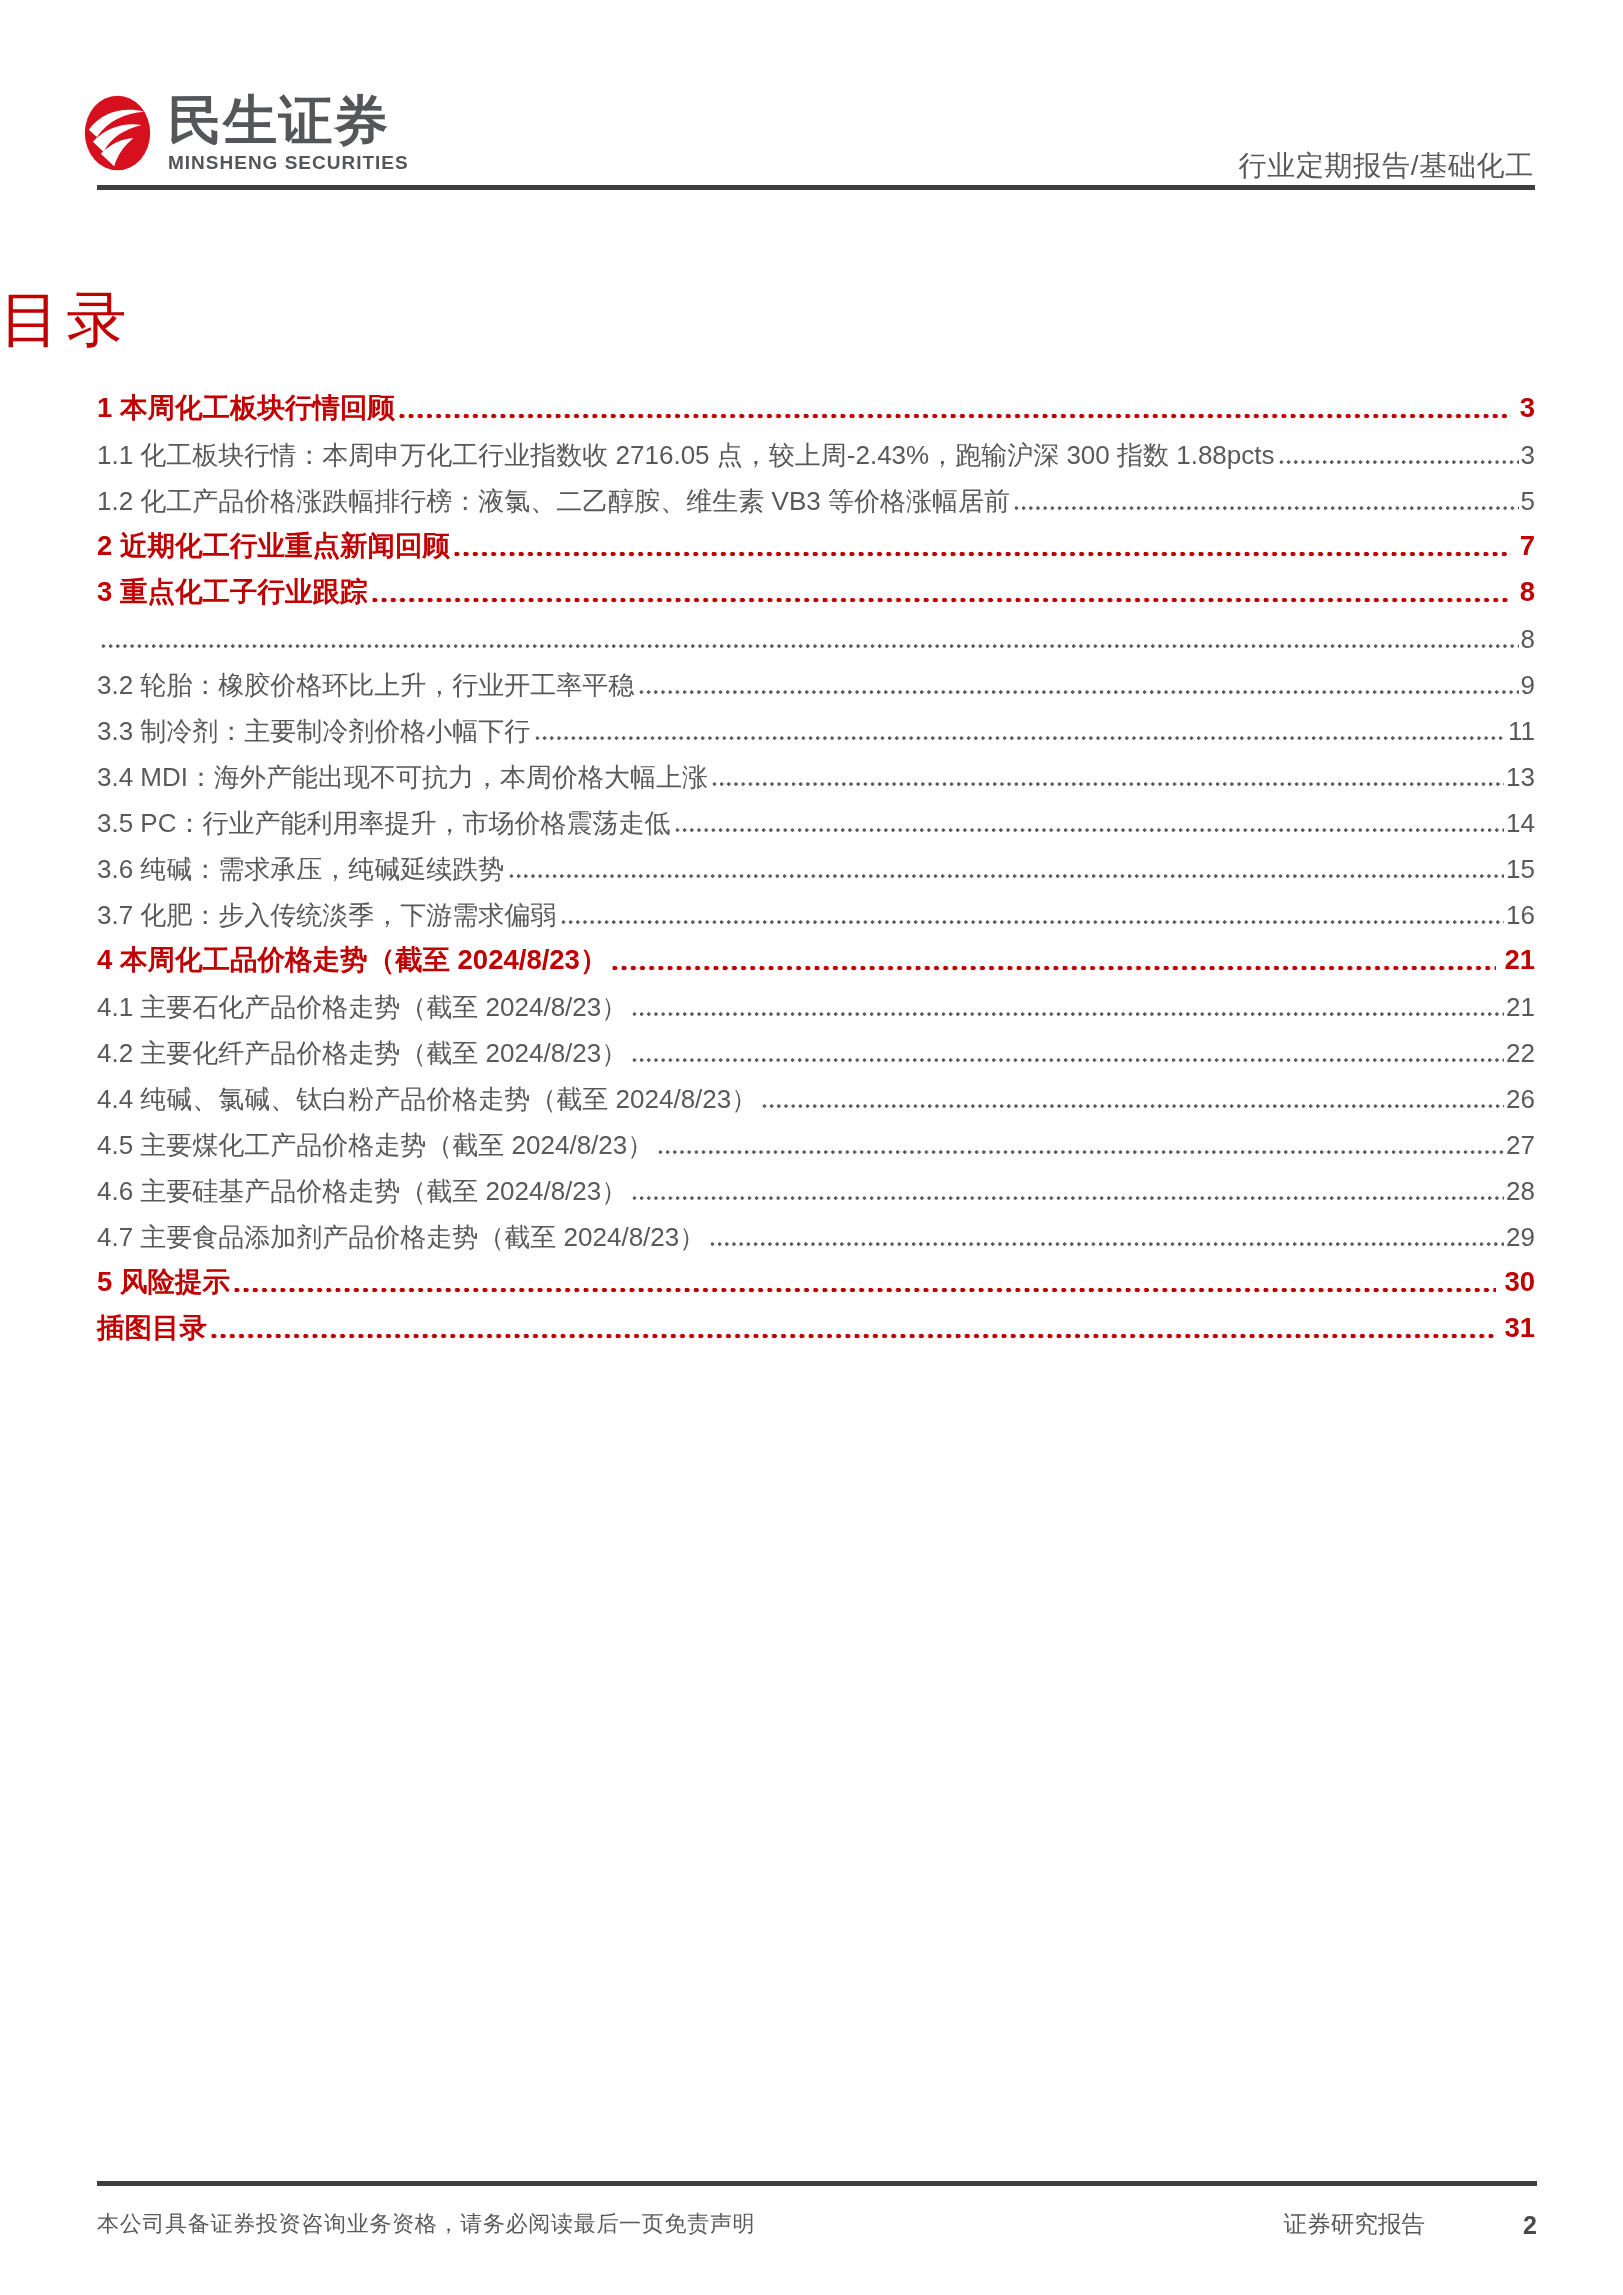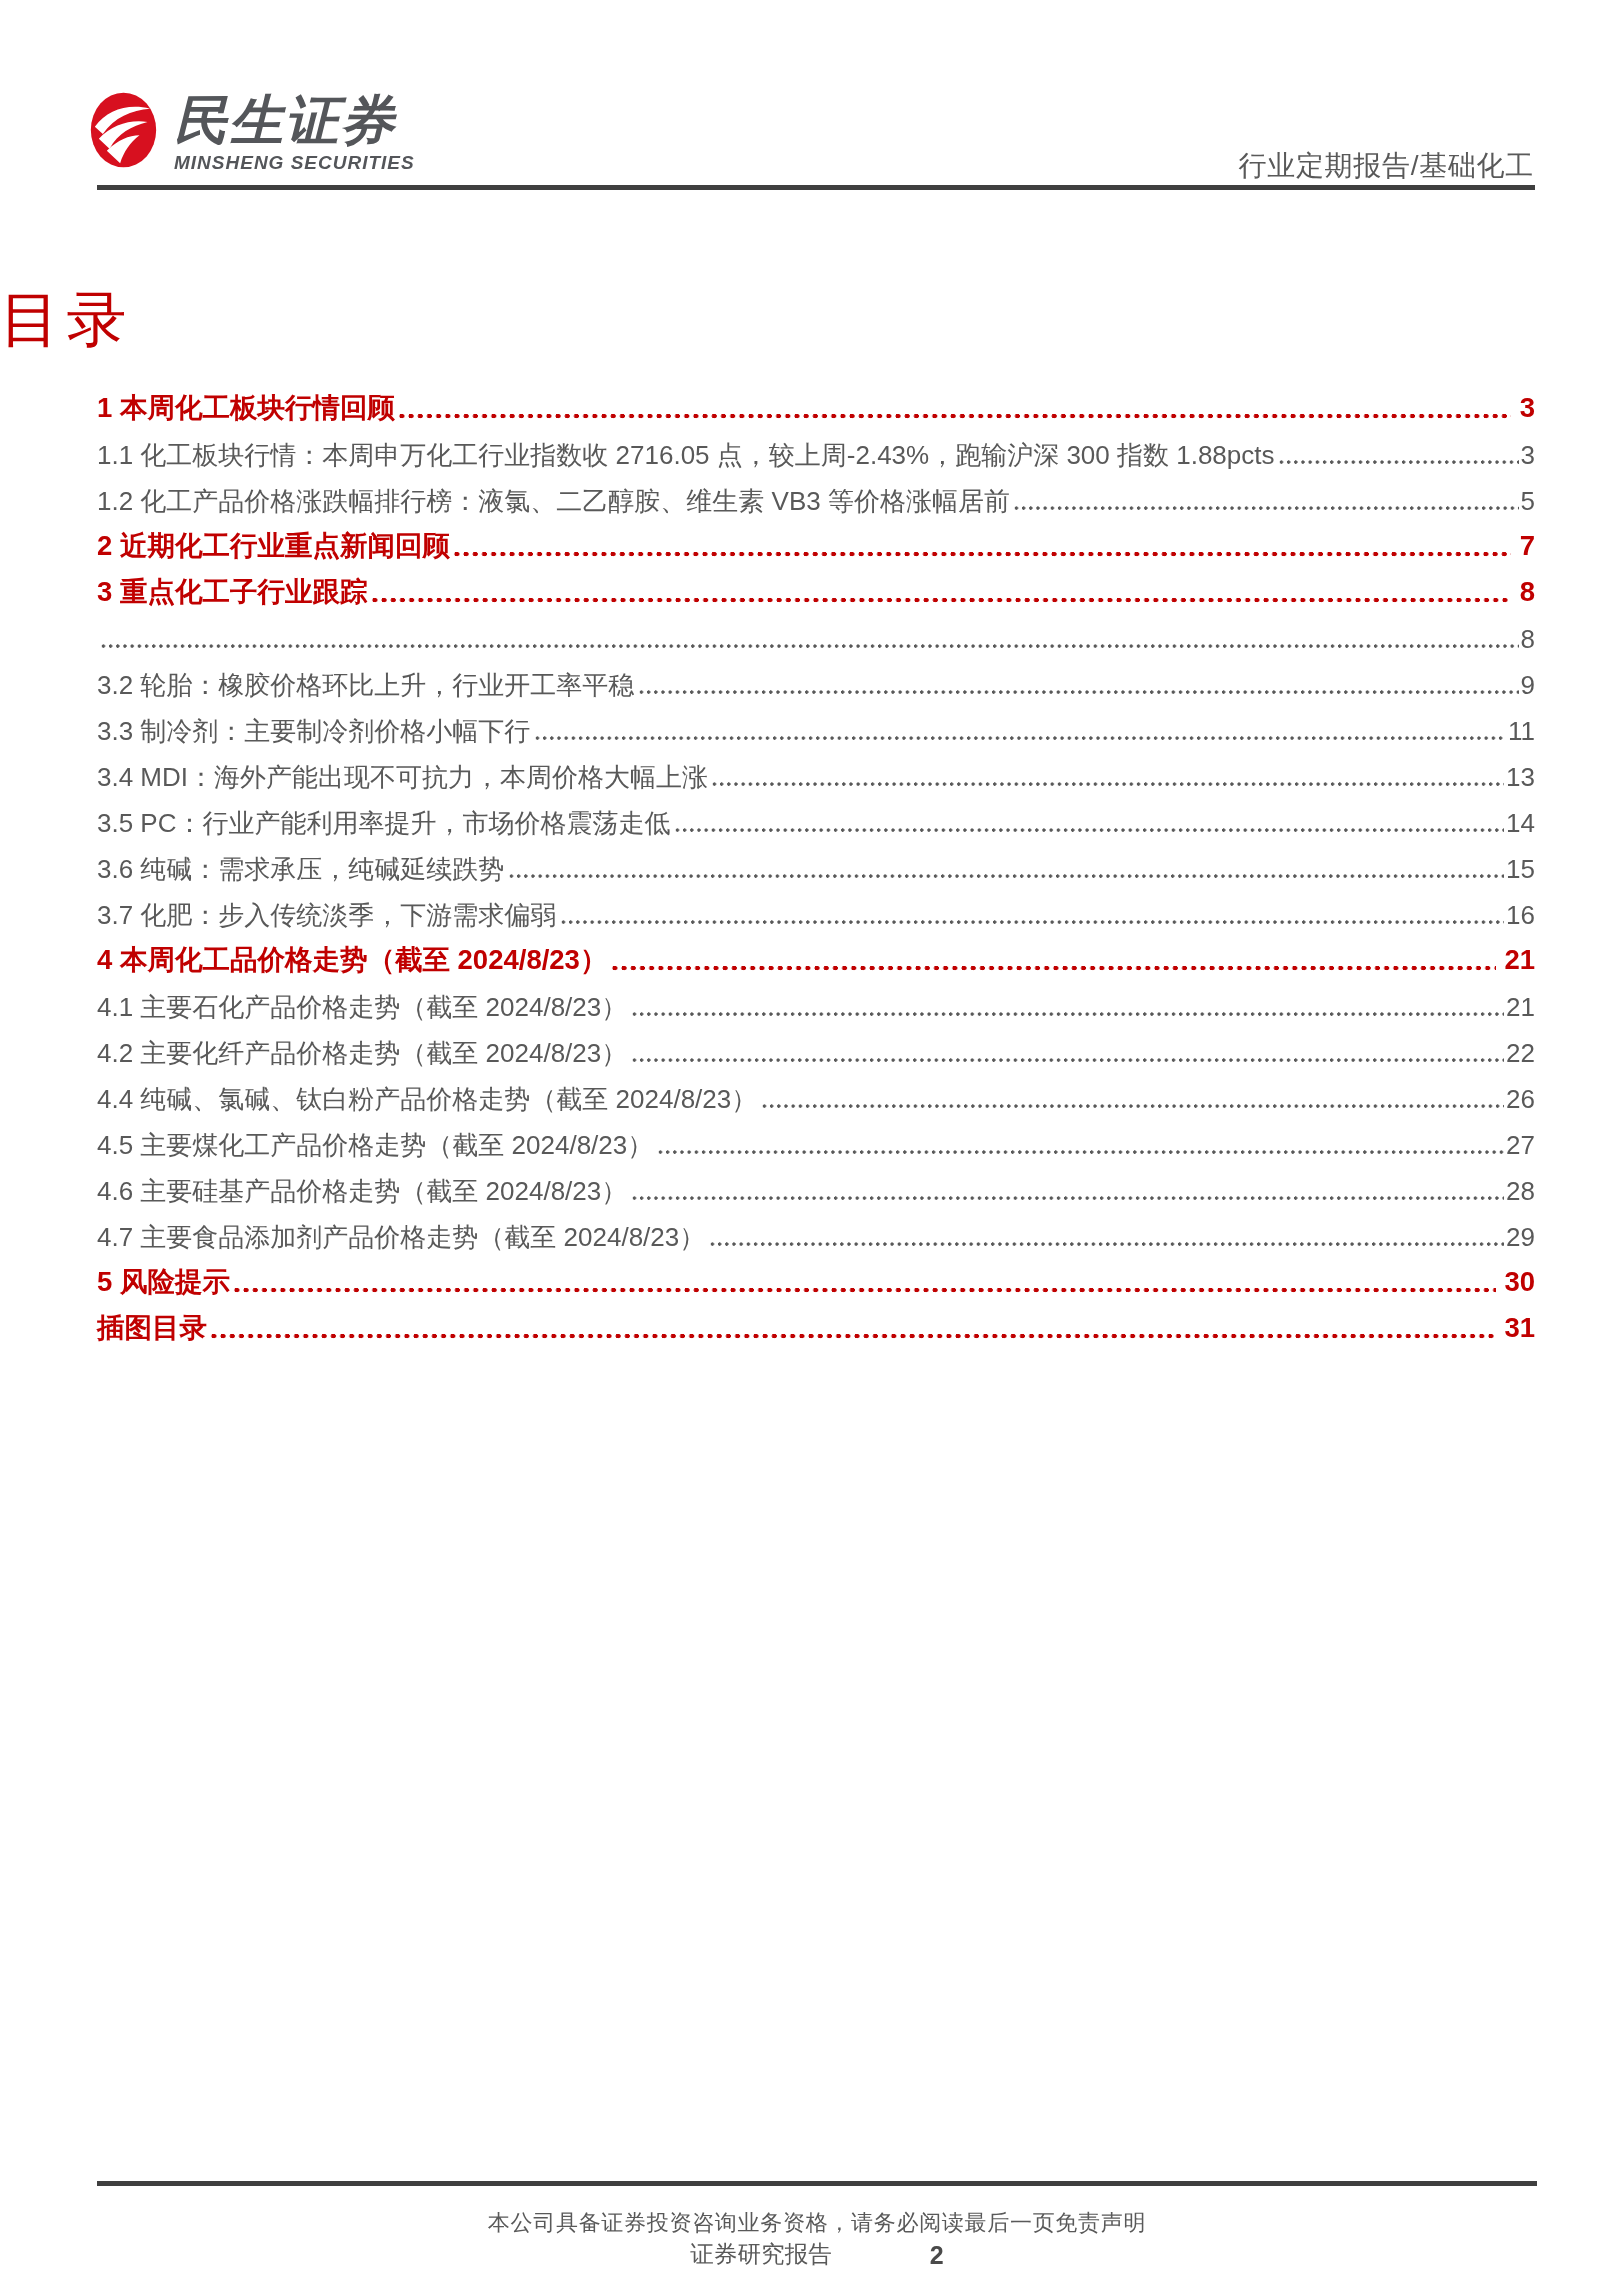--- a/index.html
+++ b/index.html
@@ -10,21 +10,21 @@
     --logo-gray:#54565a;
   }
   *{box-sizing:border-box;}
   html,body{margin:0;padding:0;}
   body{
     width:1623px;height:2295px;position:relative;background:#ffffff;
     font-family:"Liberation Sans","DejaVu Sans",sans-serif;
     overflow:hidden;
   }
   
-  .logo{position:absolute;left:90px;top:92px;display:flex;align-items:flex-start;font-style:italic;}
+  .logo{position:absolute;left:84px;top:92px;display:flex;align-items:center;}
   .logo-mark{width:67px;height:76px;margin-right:17px;}
   .logo-texts{display:flex;flex-direction:column;}
   .logo-cn{font-size:54px;font-weight:bold;color:var(--logo-gray);line-height:1.05;letter-spacing:1.3px;}
   .logo-en{font-size:19px;font-weight:bold;color:var(--logo-gray);letter-spacing:1px;margin-top:3px;white-space:nowrap;}
   .header-right{
     position:absolute;right:89px;top:147px;font-size:28px;color:var(--gray);
     letter-spacing:0.7px;white-space:nowrap;
   }
   .header-line{position:absolute;left:97px;top:185px;width:1438px;height:5.2px;background:var(--dark);}
   
@@ -49,21 +49,21 @@
   .toc-row.l1 .toc-dots{
     background-image:radial-gradient(circle at 3.9px 3.3px,var(--accent) 2.4px,rgba(0,0,0,0) 2.7px);
     background-size:9.2px 6.5px;background-repeat:repeat-x;background-position:left center;
   }
   .toc-page{white-space:nowrap;line-height:1;}
   .toc-row.l1 .toc-page{padding-left:6.5px;}
   
   .footer-line{position:absolute;left:97px;top:2181px;width:1440px;height:4.6px;background:var(--dark);}
   .footer{
     position:absolute;left:97px;top:2208px;width:1440px;
-    display:flex;align-items:center;font-size:22px;color:var(--gray);flex-direction:column;
+    display:flex;align-items:center;font-size:22px;color:var(--gray);
   }
   .footer-left{flex:1 1 auto;white-space:nowrap;letter-spacing:0.7px;}
   .footer-right{display:flex;align-items:flex-end;white-space:nowrap;}
   .footer-report-type{font-size:23.6px;}
   .footer-page{font-size:25px;font-weight:bold;color:#4a4a4a;margin-left:98px;}
 </style>
 </head>
 <body>
 
 <div class="logo">

